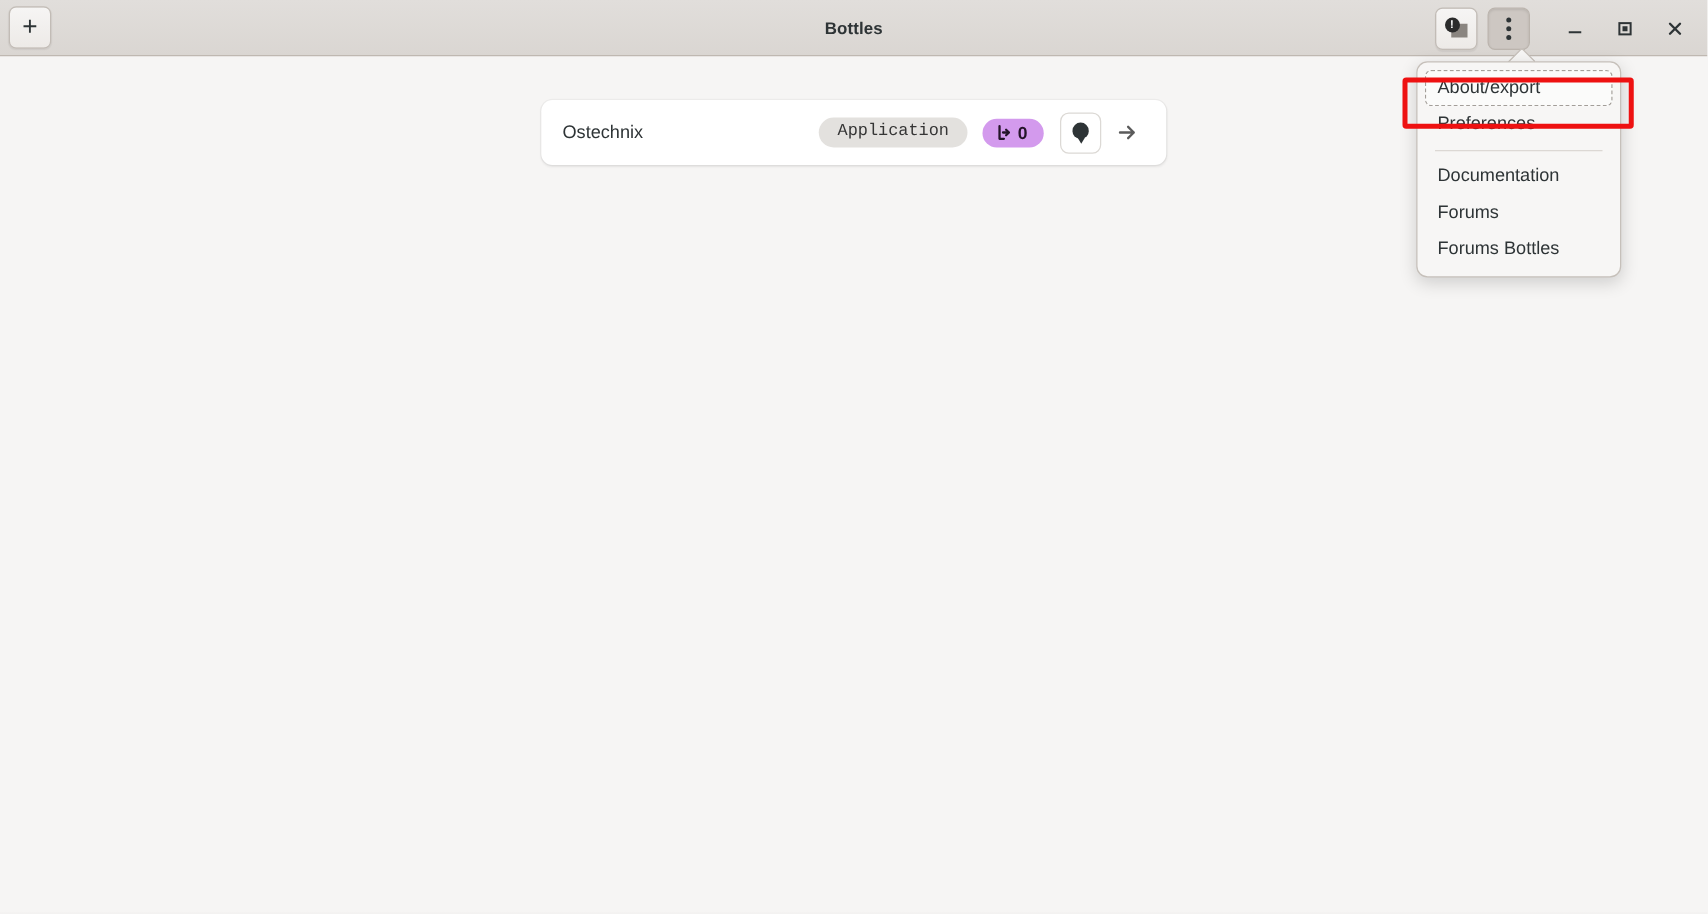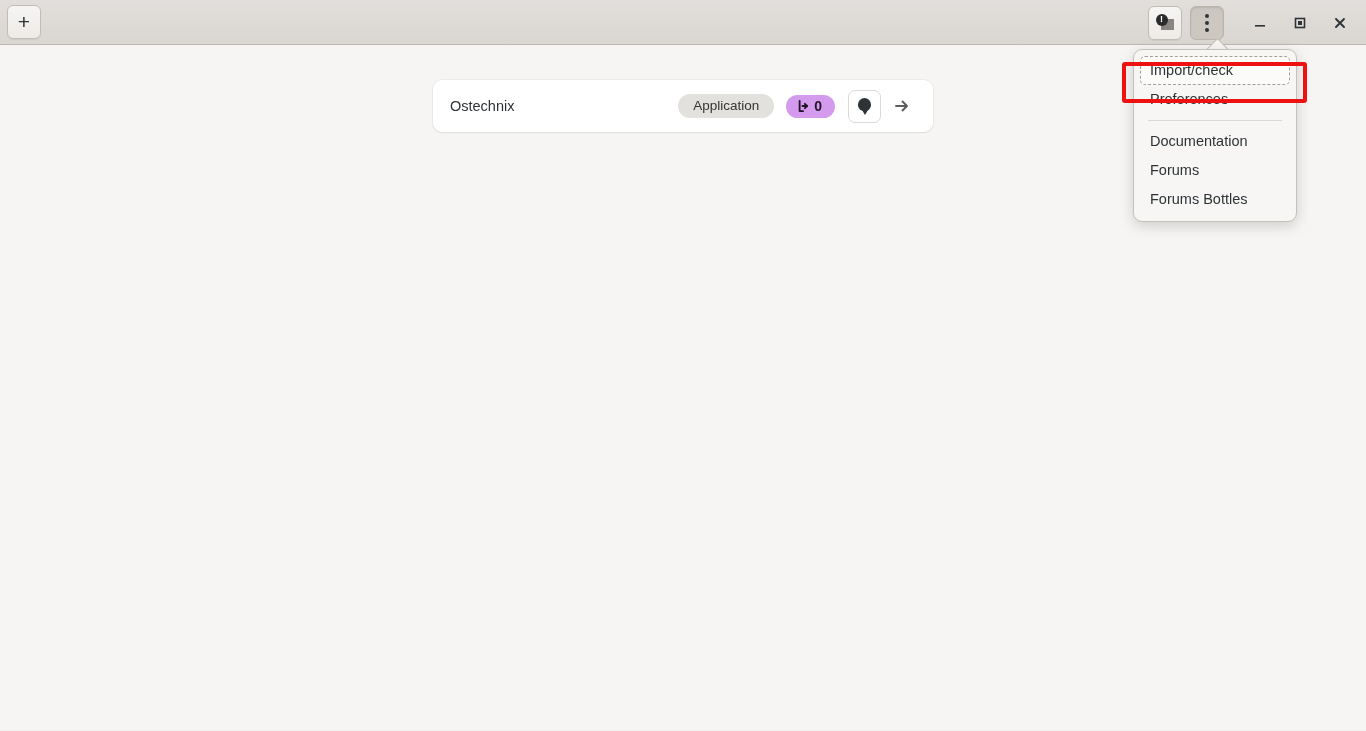--- a/index.html
+++ b/index.html
@@ -174,20 +174,21 @@
     flex: 1;
   }
   .chip {
     background: #e3e1de;
     color: #353535;
     font-size: 13.5px;
     border-radius: 14px;
     padding: 5px 15px 6px 15px;
     line-height: 1;
     margin-right: 12px;
+    font-family: Liberation Mono, monospace;
   }
   .badge {
     background: #d39aed;
     color: #241429;
     font-size: 13.5px;
     border-radius: 14px;
     padding: 4px 13px 5px 11px;
     line-height: 1;
     display: flex;
     align-items: center;
@@ -310,20 +311,21 @@
 <body>
 
 <div class="headerbar">
 
   <div class="hb-left">
     <div class="hb-btn raised">
       <span class="plus-glyph">+</span>
     </div>
   </div>
 
+  <div class="hb-title">Bottles</div>
 
   <div class="hb-right">
 
     <div class="hb-btn raised" style="margin-right:8px;">
       <span class="notif-icon">
         <span class="sq"></span>
           <span class="circ"></span>
       </span>
     </div>
 
@@ -386,21 +388,21 @@
       </div>
     </div>
 
   </div>
 </div>
 
 <div class="popover-wrap">
   <div class="pop-arrow"></div>
   <div class="popover">
 
-    <div class="menu-item focused">Import/check</div>
+    <div class="menu-item focused">About/export</div>
     <div class="menu-item">Preferences</div>
 
     <div class="menu-sep"></div>
 
     <div class="menu-item">Documentation</div>
     <div class="menu-item">Forums</div>
     <div class="menu-item">Forums Bottles</div>
   </div>
 </div>
 

